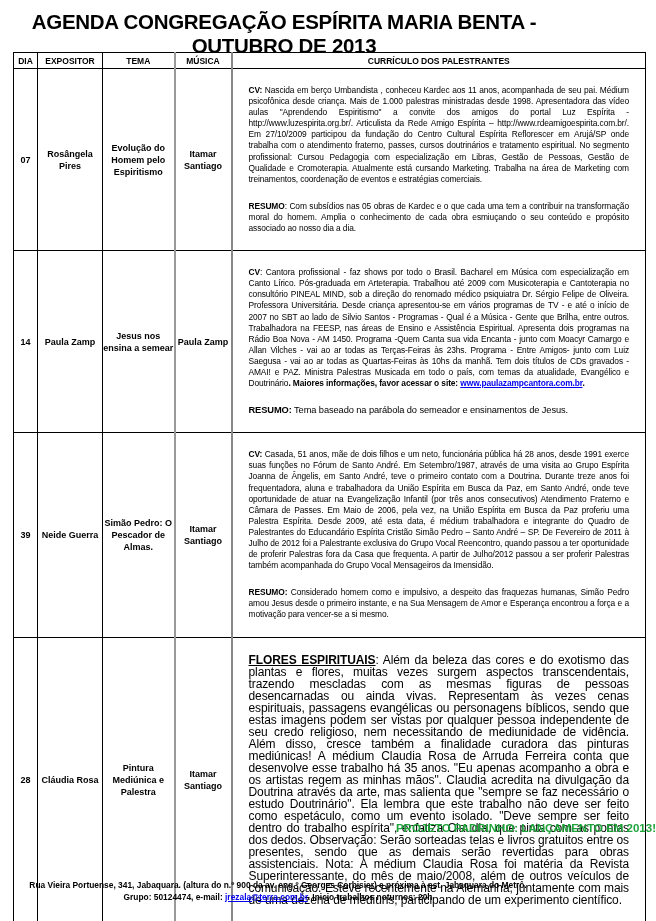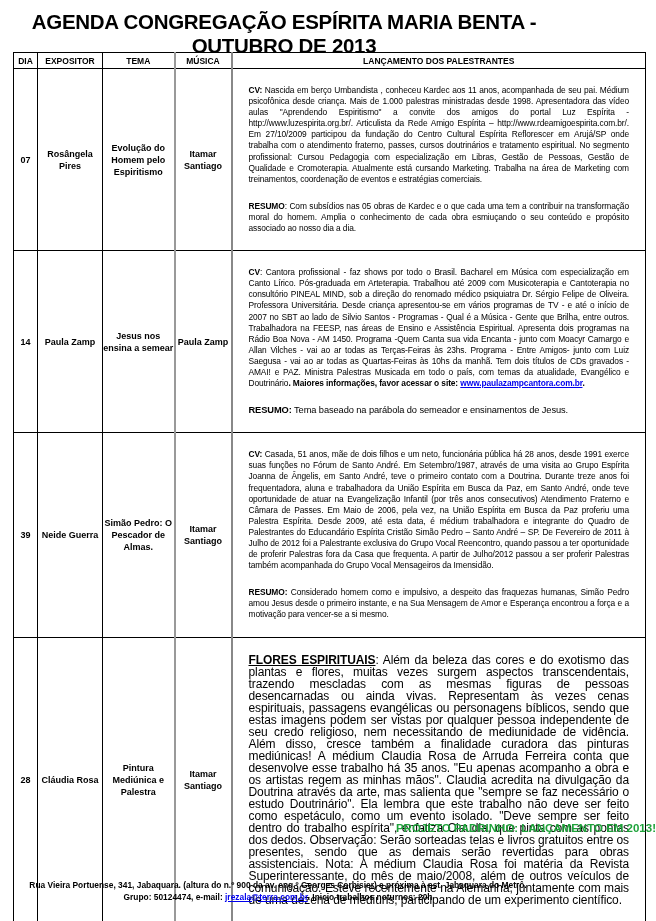--- a/index.html
+++ b/index.html
@@ -35,21 +35,21 @@
     <col style="width:72px">
     <col style="width:57px">
     <col style="width:414px">
   </colgroup>
   <thead>
     <tr>
       <th>DIA</th>
       <th>EXPOSITOR</th>
       <th>TEMA</th>
       <th class="musica-col">MÚSICA</th>
-      <th class="cv-col">LANÇAMENTO DOS PALESTRANTES</th>
+      <th class="cv-col">CURRÍCULO DOS PALESTRANTES</th>
     </tr>
   </thead>
   <tbody>
     <tr style="height:178px">
       <td class="c">07</td>
       <td class="c">Rosângela Pires</td>
       <td class="c">Evolução do Homem pelo Espiritismo</td>
       <td class="c musica-col">Itamar Santiago</td>
       <td class="cv cv-col">
         <p><span class="b">CV:</span><span> Nascida em berço Umbandista , conheceu Kardec aos 11 anos, acompanhada de seu pai. Médium psicofônica desde criança. Mais de 1.000 palestras ministradas desde 1998. Apresentadora das vídeo aulas "Aprendendo Espiritismo" a convite dos amigos do portal Luz Espírita - http://www.luzespirita.org.br/. Articulista da Rede Amigo Espírita – http://www.rdeamigoespirita.com.br/. Em 27/10/2009 participou da fundação do Centro Cultural Espírita Reflorescer em Arujá/SP onde trabalha com o atendimento fraterno, passes, cursos doutrinários e tratamento espiritual. No segmento profissional: Cursou Pedagogia com especialização em Libras,  Gestão de Pessoas, Gestão de Qualidade e Cromoterapia. Atualmente está cursando Marketing. Trabalha na área de Marketing com treinamentos, coordenação de eventos e estratégias comerciais.</span></p>

